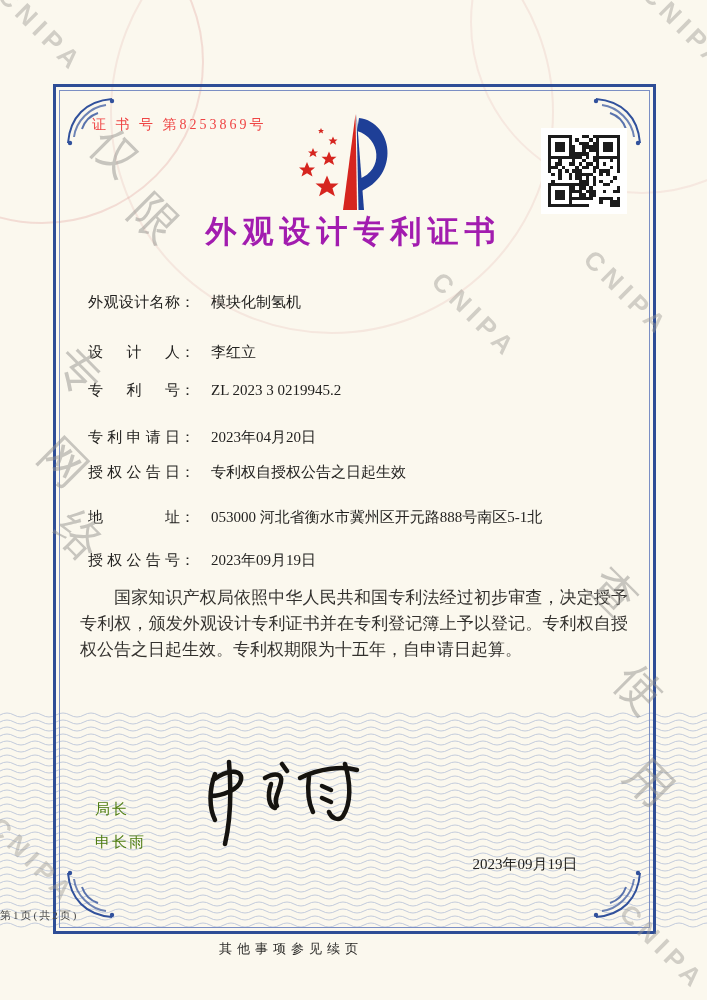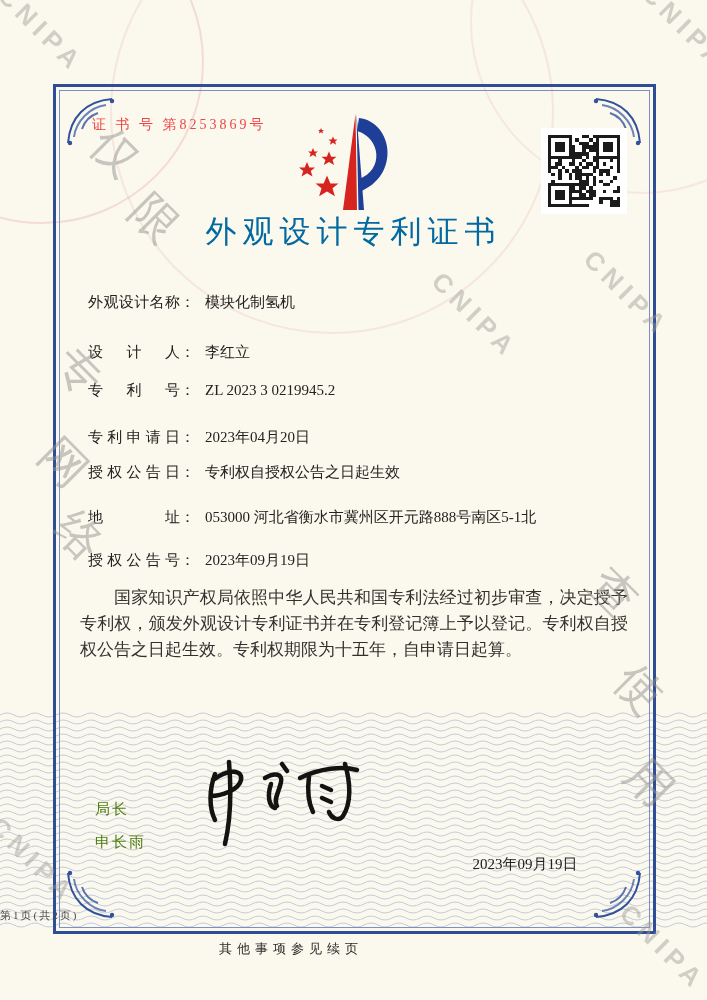--- a/index.html
+++ b/index.html
@@ -26,25 +26,25 @@
   }
   .corner{position:absolute;width:56px;height:56px;pointer-events:none;}
   .corner path{fill:none;stroke:#31519c;stroke-width:2;}
   .corner circle{fill:#31519c;}
   .c-tl{left:62px;top:93px;}
   .c-tr{left:590px;top:93px;transform:scaleX(-1);}
   .c-bl{left:62px;top:867px;transform:scaleY(-1);}
   .c-br{left:590px;top:867px;transform:scale(-1,-1);}
   
   .certno{left:92px;top:116px;font-size:14px;letter-spacing:3px;color:#ef4444;}
-  .title{left:55px;top:211px;width:597px;text-align:center;font-size:31px;font-weight:normal;letter-spacing:6px;color:#0369a1;}
+  .title{left:55px;top:211px;width:597px;text-align:center;font-size:31px;font-weight:bold;letter-spacing:6px;color:#a21caf;}
   
   .f-row{position:absolute;left:88px;font-size:15px;white-space:nowrap;color:#232220;}
   .flabel{display:inline-block;width:92px;text-align:justify;text-align-last:justify;}
-  .fvalue{margin-left:10px;}
+  .fvalue{margin-left:16px;}
   .grant2{position:absolute;left:277px;top:0;}
   
   .paras{left:80px;top:585px;width:548px;font-size:17px;line-height:26px;text-align:justify;color:#33312e;}
   .paras p{margin:0 0 4px 0;text-indent:2em;}
   
   .signer{left:95px;font-size:15px;letter-spacing:2px;color:#4d7c0f;}
   .sig-svg{left:185px;top:756px;pointer-events:none;}
   .sig-svg path{fill:none;stroke:#15130f;stroke-width:4.5;stroke-linecap:round;stroke-linejoin:round;}
   .issuedate{left:430px;top:855px;width:190px;text-align:center;font-size:15px;color:#232220;}
   .pageno{left:0;top:908px;width:707px;text-align:left;font-size:11px;letter-spacing:2px;color:#4a4a4a;}

